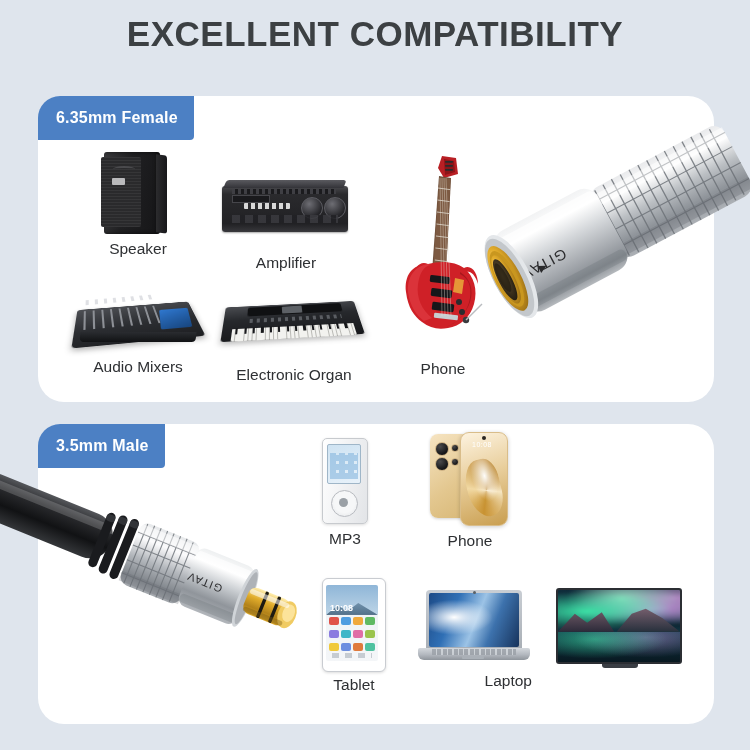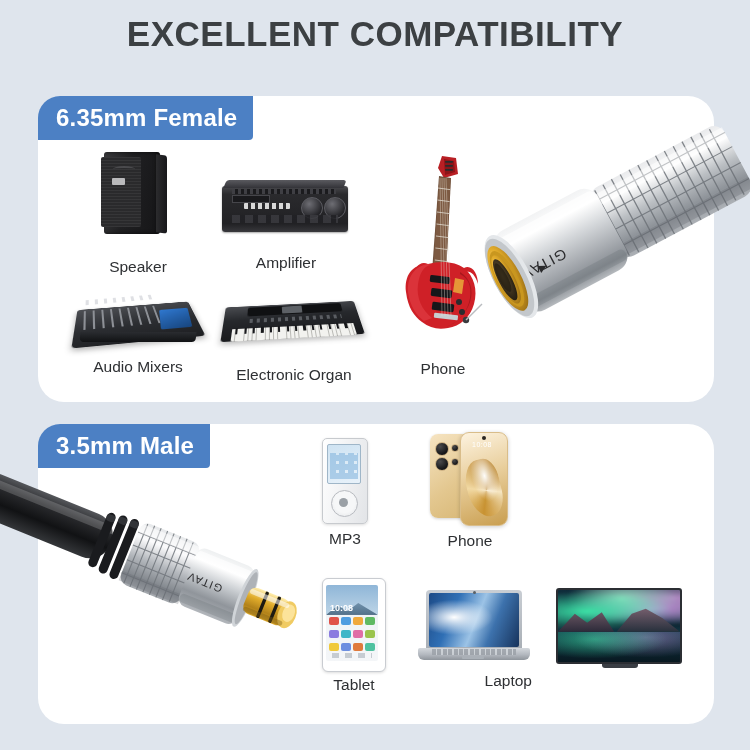--- a/index.html
+++ b/index.html
@@ -37,21 +37,21 @@
     overflow: hidden;
   }
   #panel-female { left: 38px; top: 96px;  width: 676px; height: 306px; }
   #panel-male   { left: 38px; top: 424px; width: 676px; height: 300px; }
 
   
   .badge {
     position: absolute;
     background: #4c80c4;
     color: #ffffff;
-    font-size: 24px;
+    font-size: 16px;
     font-weight: bold;
     line-height: 44px;
     height: 44px;
     padding: 0 16px 0 18px;
     border-top-left-radius: 22px;
     border-bottom-right-radius: 4px;
     white-space: nowrap;
     z-index: 5;
     letter-spacing: 0.2px;
   }
@@ -64,21 +64,21 @@
     text-align: center;
   }
   .device .art {
     position: relative;
     margin: 0 auto;
   }
   .device .caption {
     font-size: 15.5px;
     color: #2e3033;
     font-family: "Liberation Sans", sans-serif;
-    margin-top: 20px;
+    margin-top: 2px;
     white-space: nowrap;
   }
 
   
 
   
   .spk-body {
     position: absolute; left: 8px; top: 0;
     width: 56px; height: 82px;
     background: linear-gradient(100deg,#3a3a3c 0%, #202022 42%, #151517 100%);

